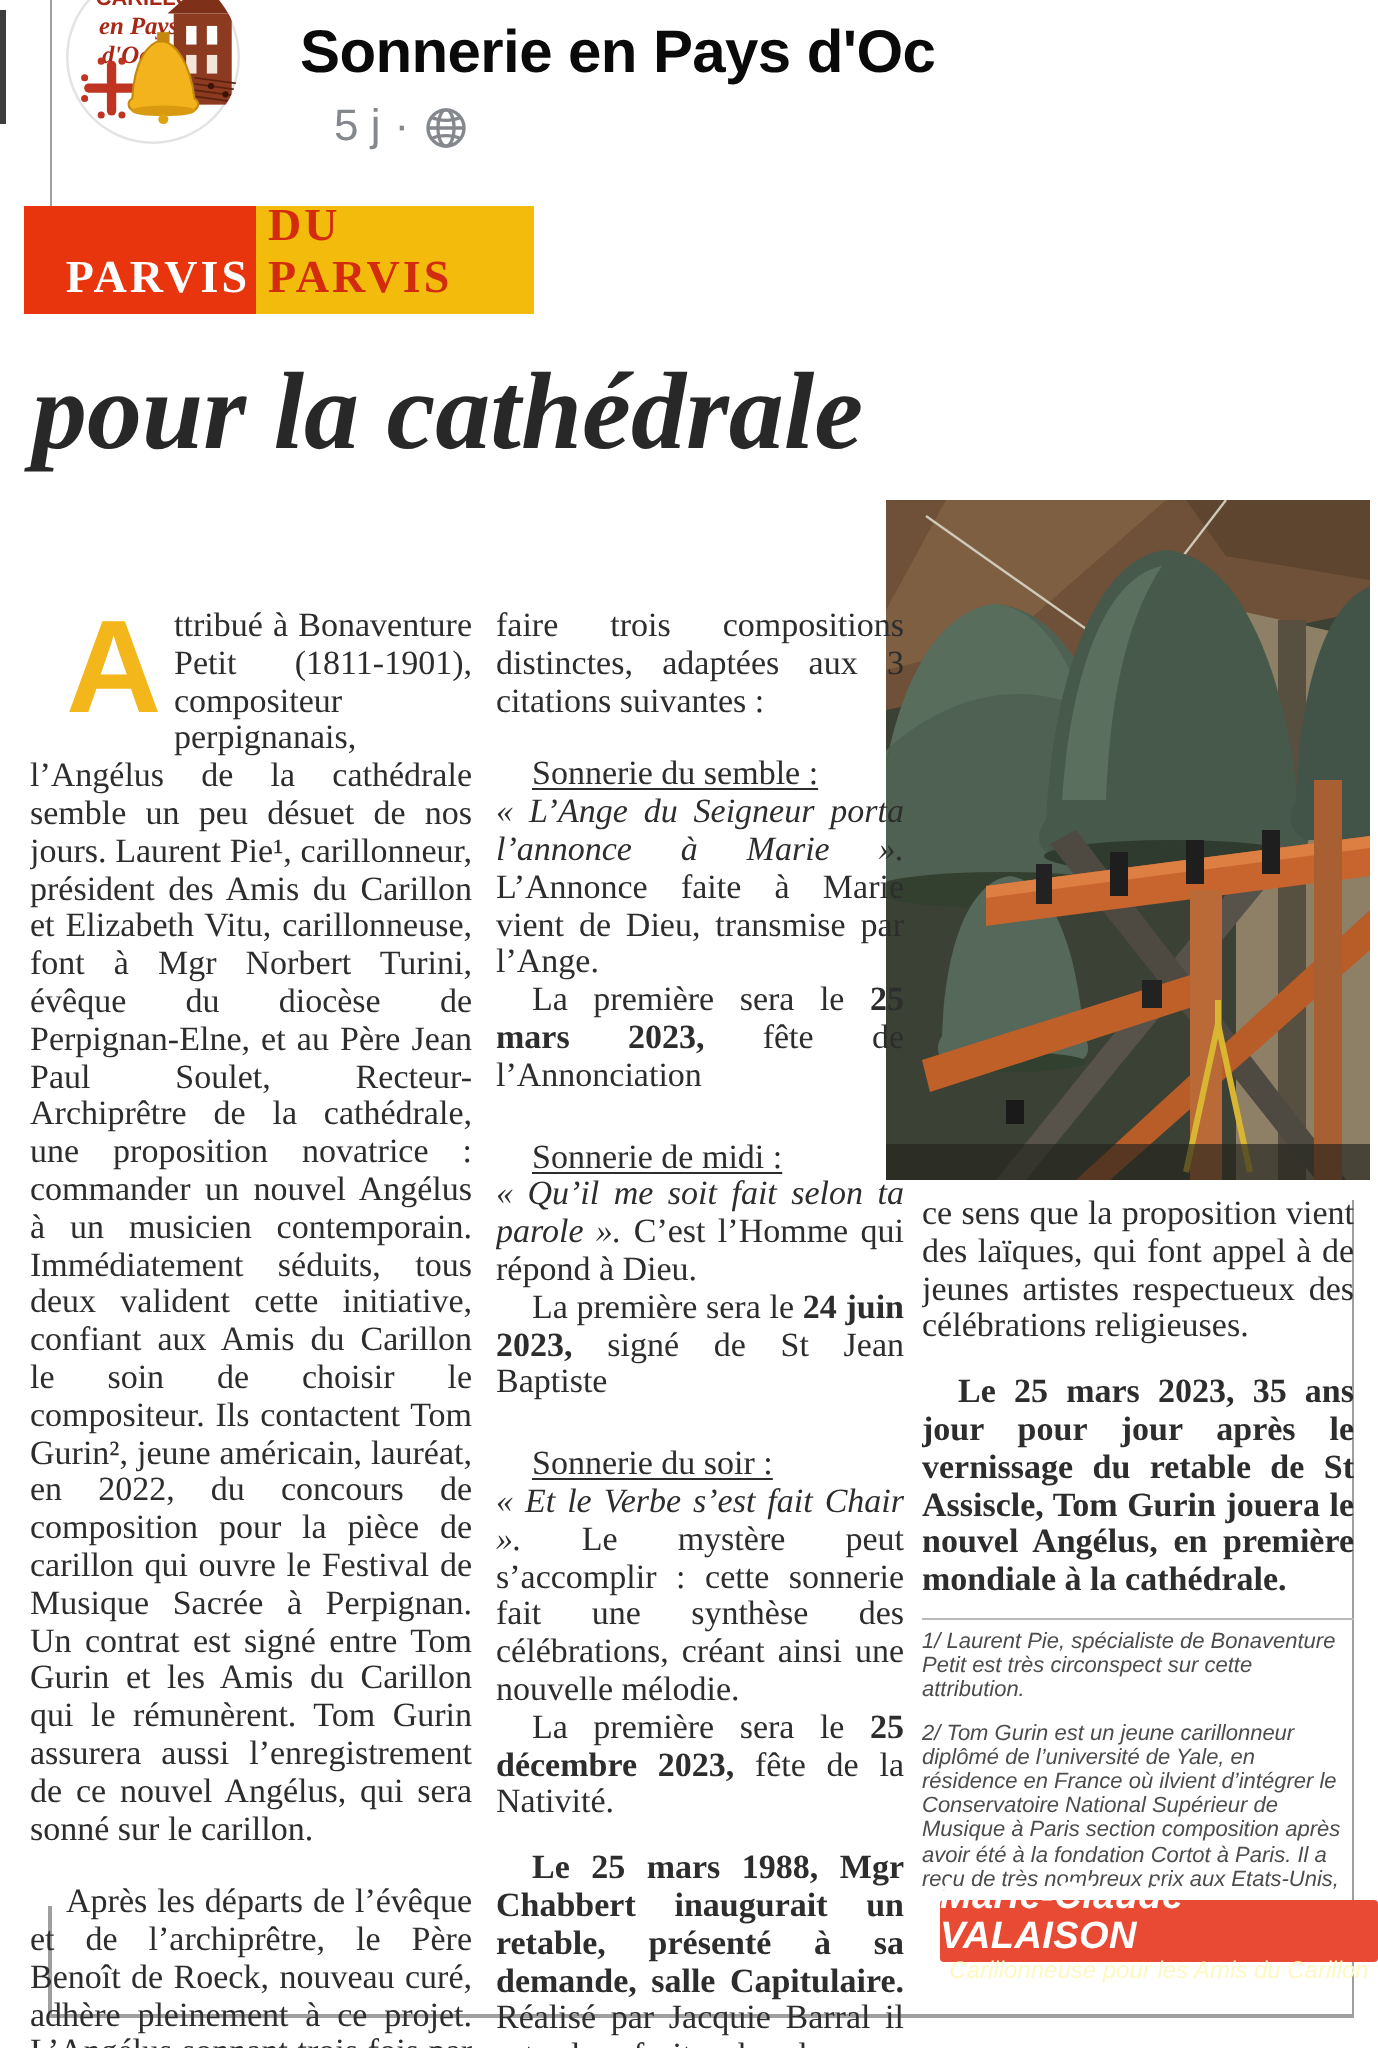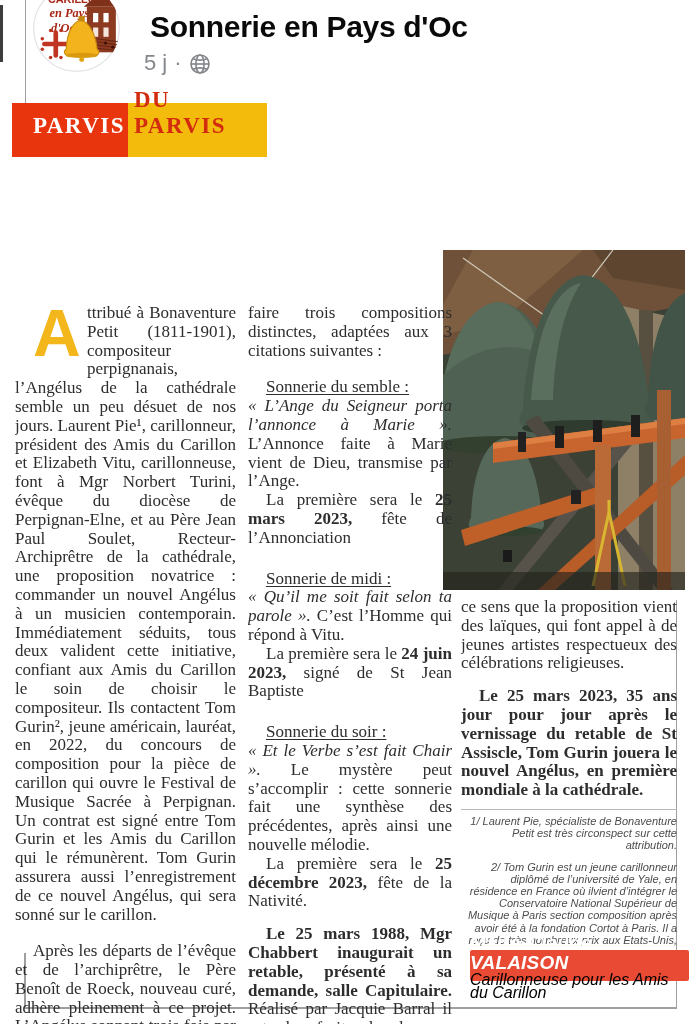--- a/index.html
+++ b/index.html
@@ -6,34 +6,34 @@
   html,body { background:#fff; }
   body { width:689px; height:1024px; font-family:"Liberation Serif", serif; }
   .page { position:relative; width:689px; height:1024px; background:#fff; overflow:hidden; }
 
   
   .edge-artifact { position:absolute; left:0; top:5px; width:3px; height:57px; background:#3d3d3d; }
   .avatar { position:absolute; left:33px; top:-15px; width:87px; height:87px; border-radius:50%;
             overflow:hidden; background:#fff; box-shadow:0 0 0 1px #e4e6eb inset; }
   .page-name { position:absolute; left:150px; top:10px; font-family:"Liberation Sans", sans-serif;
                font-weight:bold; font-size:30px; color:#0a0a0a; letter-spacing:-0.3px; }
-  .post-meta { position:absolute; left:144px; top:50px; font-family:"Liberation Sans", sans-serif;
+  .post-meta { position:absolute; left:167px; top:50px; font-family:"Liberation Sans", sans-serif;
                font-size:22px; color:#84878c; display:flex; align-items:center; gap:7px; }
   .post-meta .globe { margin-top:2px; }
 
   
   .frame-left-top    { position:absolute; left:25px;  top:0;      width:1px;  height:103px; background:#9f9f9f; }
   .frame-left-bottom { position:absolute; left:24px;  top:953px;  width:2px;  height:56px;  background:#9f9f9f; }
   .frame-bottom      { position:absolute; left:24px;  top:1007px; width:653px; height:2px;  background:#9f9f9f; }
   .frame-right       { position:absolute; left:676px; top:600px;  width:1px;  height:408px; background:#9f9f9f; }
 
   
   .banner { position:absolute; left:12px; top:103px; width:255px; height:54px; display:flex; }
   .banner .cell { display:flex; align-items:flex-end; font-weight:bold; font-size:23px;
-                  letter-spacing:1.5px; padding-bottom:18px; font-family:"Liberation Serif", serif; }
+                  letter-spacing:1.5px; padding-bottom:5px; font-family:"Liberation Serif", serif; }
   .banner .left  { width:116px; justify-content:flex-end; padding-right:3px; color:#fff; }
   .banner .right { width:139px; padding-left:6px; }
 
   
   .headline { position:absolute; left:16px; top:176px; font-style:italic; font-weight:bold;
               color:#282828; font-size:55px; line-height:59px; letter-spacing:0px; }
 
   
   .photo { position:absolute; left:443px; top:250px; width:242px; height:340px; overflow:hidden; }
 
@@ -49,29 +49,29 @@
   .gap-sm { margin-top:14px; }
   .it { font-style:italic; }
   .b  { font-weight:bold; }
   .u  { text-decoration:underline; text-underline-offset:2px; }
   .dropcap { float:left; font-family:"Liberation Sans", sans-serif; font-weight:bold;
              font-size:66px; line-height:54px; height:55px; width:46px; margin:2px 8px 0 18px;
              color:#f3b71b; }
   .footnotes { margin-top:9px; border-top:1px solid #b9b9b9; padding-top:5px;
                font-family:"Liberation Sans", sans-serif; font-style:italic;
                font-size:11px; line-height:12.2px; color:#4c4c4c; }
-  .footnotes p { text-align:right; }
+  .footnotes p { text-align:left; }
   .fn2 { margin-top:9px; }
 
   
   .signature { position:absolute; left:470px; top:950px; width:219px; height:31px;
                display:flex; flex-direction:column; align-items:center; justify-content:center;
                font-family:"Liberation Sans", sans-serif; font-style:italic; border-radius:2px; }
   .sig-name { font-weight:bold; font-size:19px; color:#ffffff; line-height:20px; letter-spacing:0.2px; }
-  .sig-role { font-size:16px; color:#000000; line-height:13px; }
+  .sig-role { font-size:12px; color:#fef9c3; line-height:13px; }
 </style>
 </head>
 <body>
 
 <div class="page">
 
   <div class="edge-artifact"></div>
 
   <div class="avatar">
     <svg width="87" height="87" viewBox="0 0 84 84">
@@ -141,20 +141,21 @@
     <div class="frame-left-bottom"></div>
     <div class="frame-bottom"></div>
     <div class="frame-right"></div>
 
     <div class="banner">
       <div class="cell left" style="background:#e8350e">PARVIS</div>
       <div class="cell right" style="background:#f3bb0c;color:#d22b0e">DU PARVIS</div>
     </div>
 
     <h1 class="headline">
+      <span style="display:block">pour la cathédrale</span>
     </h1>
 
     <div class="photo">
       <svg width="242" height="340" viewBox="0 0 242 340" preserveAspectRatio="none">
         <rect width="242" height="340" fill="#3c4136"></rect>
         <polygon points="0,0 242,0 242,55 0,105" fill="#6e5138"></polygon>
         <polygon points="30,0 140,0 60,70 0,85 0,55" fill="#7f5f41"></polygon>
         <polygon points="150,0 242,0 242,40 170,28" fill="#5d452f"></polygon>
         <polygon points="175,55 242,70 242,340 175,340" fill="#8e8067"></polygon>
         <rect x="196" y="60" width="14" height="280" fill="#574f3f"></rect>
@@ -198,25 +199,25 @@
     </div>
 
     <div class="col col-2">
       <p>faire trois compositions distinctes, adaptées aux 3 citations suivantes :</p>
 
       <p class="gap indent"><span class="u">Sonnerie du semble :</span></p>
       <p><span class="it">« L’Ange du Seigneur porta l’annonce à Marie ».</span><span> L’Annonce faite à Marie vient de Dieu, transmise par l’Ange.</span></p>
       <p class="indent"><span>La première sera le </span><span class="b">25 mars 2023,</span><span> fête de l’Annonciation</span></p>
 
       <p class="gap-lg indent"><span class="u">Sonnerie de midi :</span></p>
-      <p><span class="it">« Qu’il me soit fait selon ta parole ».</span><span> C’est l’Homme qui répond à Vitu.</span></p>
+      <p><span class="it">« Qu’il me soit fait selon ta parole ».</span><span> C’est l’Homme qui répond à Dieu.</span></p>
       <p class="indent"><span>La première sera le </span><span class="b">24 juin 2023,</span><span> signé de St Jean Baptiste</span></p>
 
       <p class="gap-lg indent"><span class="u">Sonnerie du soir :</span></p>
-      <p><span class="it">« Et le Verbe s’est fait Chair ».</span><span> Le mystère peut s’accomplir : cette sonnerie fait une synthèse des précédentes, après ainsi une nouvelle mélodie.</span></p>
+      <p><span class="it">« Et le Verbe s’est fait Chair ».</span><span> Le mystère peut s’accomplir : cette sonnerie fait une synthèse des célébrations, créant ainsi une nouvelle mélodie.</span></p>
       <p class="indent"><span>La première sera le </span><span class="b">25 décembre 2023,</span><span> fête de la Nativité.</span></p>
 
       <p class="gap-sm indent"><span class="b">Le 25 mars 1988, Mgr Chabbert inaugurait un retable, présenté à sa demande, salle Capitulaire.</span><span> Réalisé par Jacquie Barral il  est le fruit de longues rencontres avec les paroissiens de l’église de St Assiscle à laquelle elle l’offrait.  La démarche de Perpignan est novatrice en</span></p>
     </div>
 
     <div class="col col-3">
       <p>ce sens que la proposition vient des laïques, qui font appel à de jeunes artistes respectueux des célébrations religieuses.</p>
       <p class="gap-sm indent b">Le 25 mars 2023,  35 ans jour pour jour après le vernissage du retable de St Assiscle, Tom Gurin jouera le nouvel Angélus, en première mondiale à la cathédrale.</p>
       <div class="footnotes">
         <p>1/ Laurent Pie, spécialiste de Bonaventure Petit est très circonspect sur cette attribution.</p>

